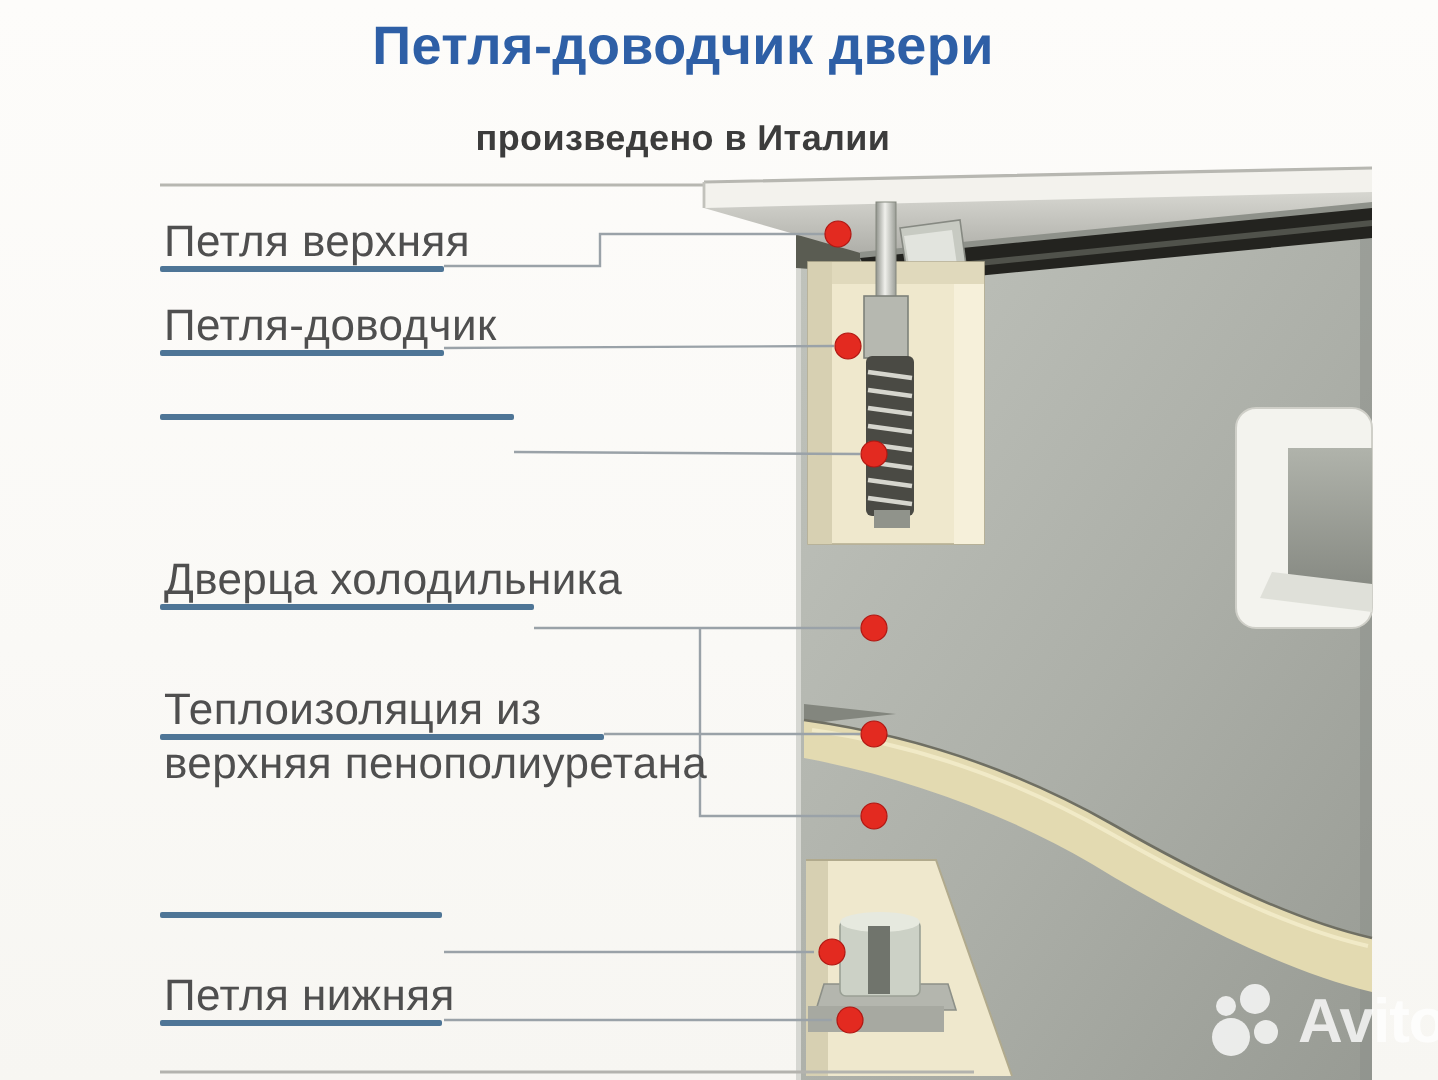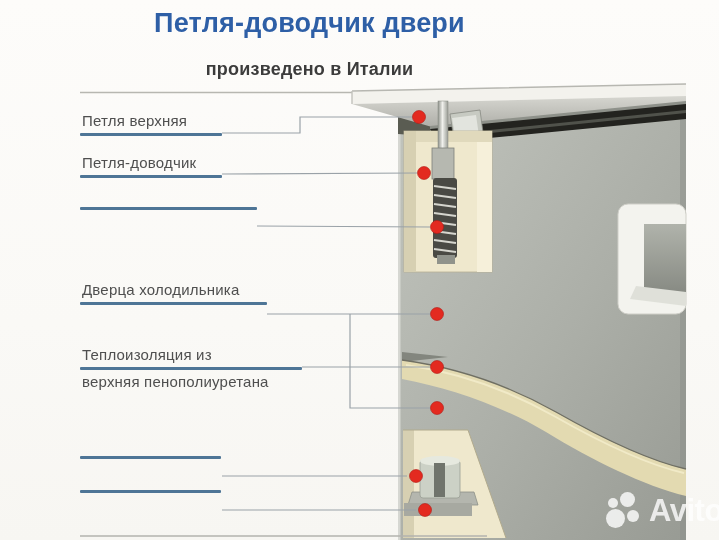--- a/index.html
+++ b/index.html
@@ -8,25 +8,25 @@
     --label_gray:#4f4f4f;
     --underline_blue:#4e7596;
     --marker_red:#e32a20;
     --leader_gray:#9aa2a8;
     --insulation_cream:#efe8cd;
   }
   html,body{margin:0;padding:0;}
   body{font-family:"Liberation Sans","DejaVu Sans",sans-serif;background:#ffffff;}
   .stage{position:relative;width:719px;height:540px;overflow:hidden;
          background:linear-gradient(180deg,#fdfcfa 0%,#faf9f6 60%,#f7f6f2 100%);}
-  .hdr{position:absolute;left:0;top:8px;width:619px;text-align:center;z-index:4;}
+  .hdr{position:absolute;left:0;top:8px;width:619px;text-align:center;z-index:4;padding-left:32px;}
   .title{font-size:27px;font-weight:bold;color:var(--accent_blue);letter-spacing:0.2px;}
   .subtitle{font-size:18px;font-weight:bold;color:var(--subtitle_gray);margin-top:20px;letter-spacing:0.2px;}
   .diagram-svg{position:absolute;left:0;top:0;z-index:1;}
-  .callout{position:absolute;left:82px;z-index:3;font-size:15px;line-height:20px;color:var(--label_gray);letter-spacing:0.2px;white-space:nowrap;}
+  .callout{position:absolute;left:82px;z-index:3;font-size:22px;line-height:20px;color:var(--label_gray);letter-spacing:0.2px;white-space:nowrap;}
   .callout .rule{height:3px;background:var(--underline_blue);margin:2px 0 2px -2px;border-radius:1px;}
   .wm{position:absolute;left:606px;top:492px;z-index:5;display:flex;align-items:center;opacity:0.8;}
   .wm-logo{position:relative;width:40px;height:38px;flex:0 0 auto;}
   .wm-logo i{position:absolute;border-radius:50%;background:#ffffff;display:block;}
   .wm-c1{width:10px;height:10px;left:2px;top:6px;}
   .wm-c2{width:15px;height:15px;left:14px;top:0px;}
   .wm-c3{width:19px;height:19px;left:0px;top:17px;}
   .wm-c4{width:12px;height:12px;left:21px;top:18px;}
   .wm-text{font-size:31px;font-weight:bold;color:#ffffff;margin-left:3px;letter-spacing:-0.5px;}
 </style>
@@ -183,20 +183,21 @@
     <span>Теплоизоляция из</span>
     <div class="rule" style="width:222px"></div>
     <span>верхняя пенополиуретана</span>
   </div>
 
   <div class="callout" style="top:454px">
     <div class="rule" style="width:141px"></div>
   </div>
 
   <div class="callout" style="top:488px">
+    <span>Петля нижняя</span>
     <div class="rule" style="width:141px"></div>
   </div>
 
   <div class="wm">
     <span class="wm-logo">
       <i class="wm-c1"></i>
         <i class="wm-c2"></i>
         <i class="wm-c3"></i>
         <i class="wm-c4"></i>
     </span>

